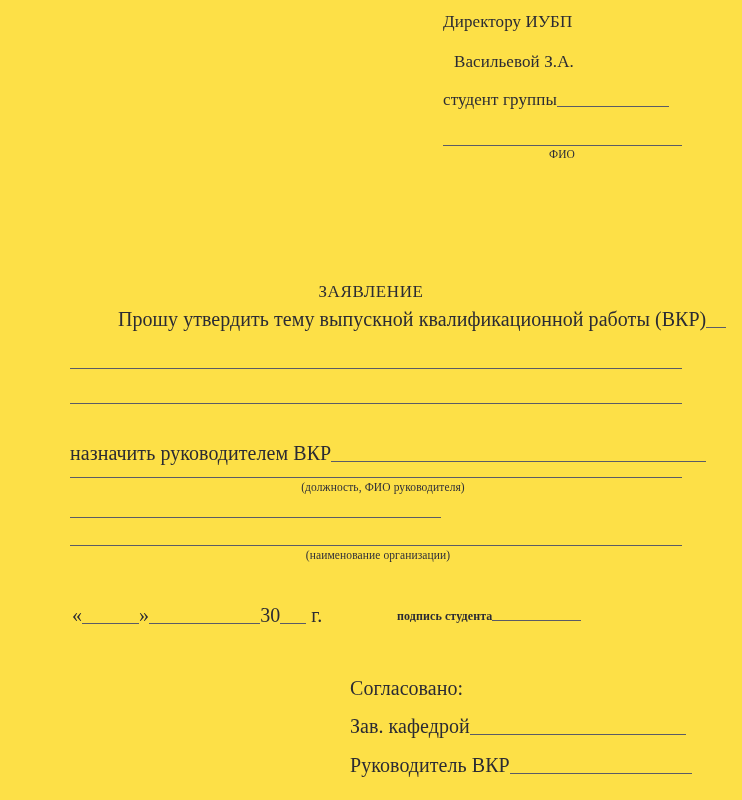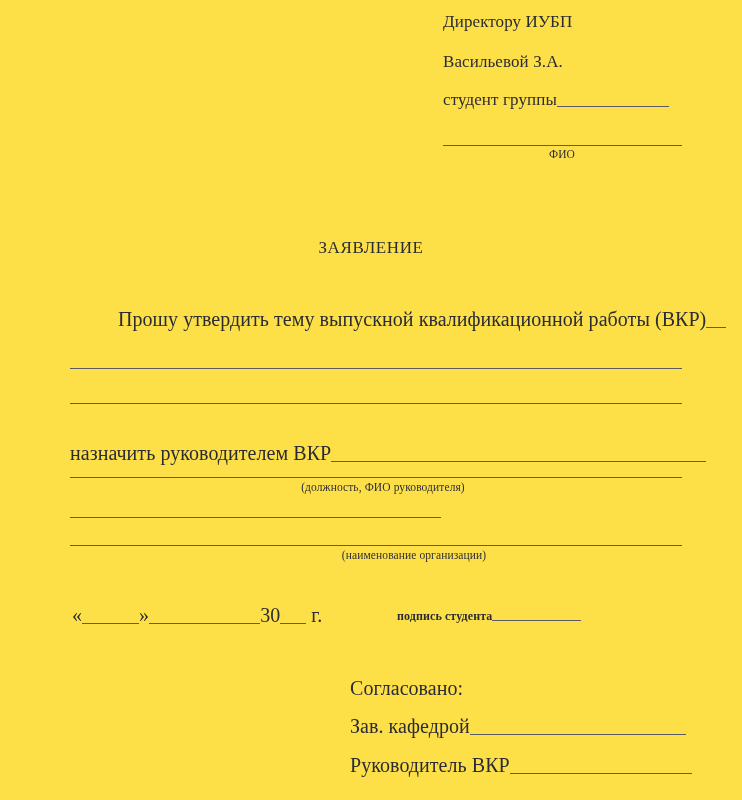--- a/index.html
+++ b/index.html
@@ -35,20 +35,21 @@
   .hdr-line {
     font-size: 17px;
     letter-spacing: 0.1px;
   }
 
   
   .doc-title {
     font-size: 17px;
     letter-spacing: 0.6px;
     font-weight: 400;
+    margin-top: 44px;
   }
 
   
   .body-line {
     font-size: 20px;
     letter-spacing: 0.05px;
   }
 
   
   .caption {
@@ -94,21 +95,21 @@
     white-space: nowrap;
   }
 </style>
 </head>
 <body>
 
 <div class="page">
 
   <div class="abs hdr-line" style="left:443px; top:13px;">Директору ИУБП</div>
 
-  <div class="abs hdr-line" style="left:443px; top:53px;">Васильевой З.А.</div>
+  <div class="abs hdr-line" style="left:454px; top:53px;">Васильевой З.А.</div>
 
   <div class="abs hdr-line" style="left:443px; top:91px;"><span>студент группы</span><span class="fill" style="width:112px;"></span></div>
 
   <div class="rule" style="left:443px; top:145px; width:239px;"></div>
 
   <div class="caption-center caption" style="left:562px; top:149px;">ФИО</div>
 
   <div class="title-row doc-title" style="top:238px;">ЗАЯВЛЕНИЕ</div>
 
   <div class="abs body-line" style="left:118px; top:309px;"><span>Прошу утвердить тему выпускной квалификационной работы (ВКР)</span><span class="fill" style="width:20px;"></span></div>
@@ -120,21 +121,21 @@
   <div class="abs body-line" style="left:70px; top:423px;margin-top:20px;"><span>назначить руководителем ВКР</span><span class="fill" style="width:375px;"></span></div>
 
   <div class="rule" style="left:70px; top:477px; width:612px;"></div>
 
   <div class="caption-center caption" style="left:383px; top:482px;">(должность, ФИО руководителя)</div>
 
   <div class="abs body-line" style="left:70px; top:499px;"><span class="fill" style="width:371px;"></span></div>
 
   <div class="rule" style="left:70px; top:545px; width:612px;"></div>
 
-  <div class="caption-center caption" style="left:378px; top:550px;margin-left:36px;">(наименование организации)</div>
+  <div class="caption-center caption" style="left:378px; top:550px;">(наименование организации)</div>
 
   <div class="abs body-line" style="left:72px; top:605px;"><span>«</span><span class="fill" style="width:57px;"></span><span>»</span><span class="fill" style="width:111px;"></span><span>30</span><span class="fill" style="width:26px;"></span>&nbsp;<span>г.</span></div>
 
   <div class="abs small-label" style="left:397px; top:610px;"><span>подпись студента</span><span class="fill" style="width:89px;"></span></div>
 
   <div class="abs body-line" style="left:350px; top:678px;">Согласовано:</div>
 
   <div class="abs body-line" style="left:350px; top:755px;"><span>Руководитель ВКР</span><span class="fill" style="width:182px;"></span></div>
 
   <div class="abs body-line" style="left:350px; top:716px;"><span>Зав. кафедрой</span><span class="fill" style="width:216px;"></span></div>

